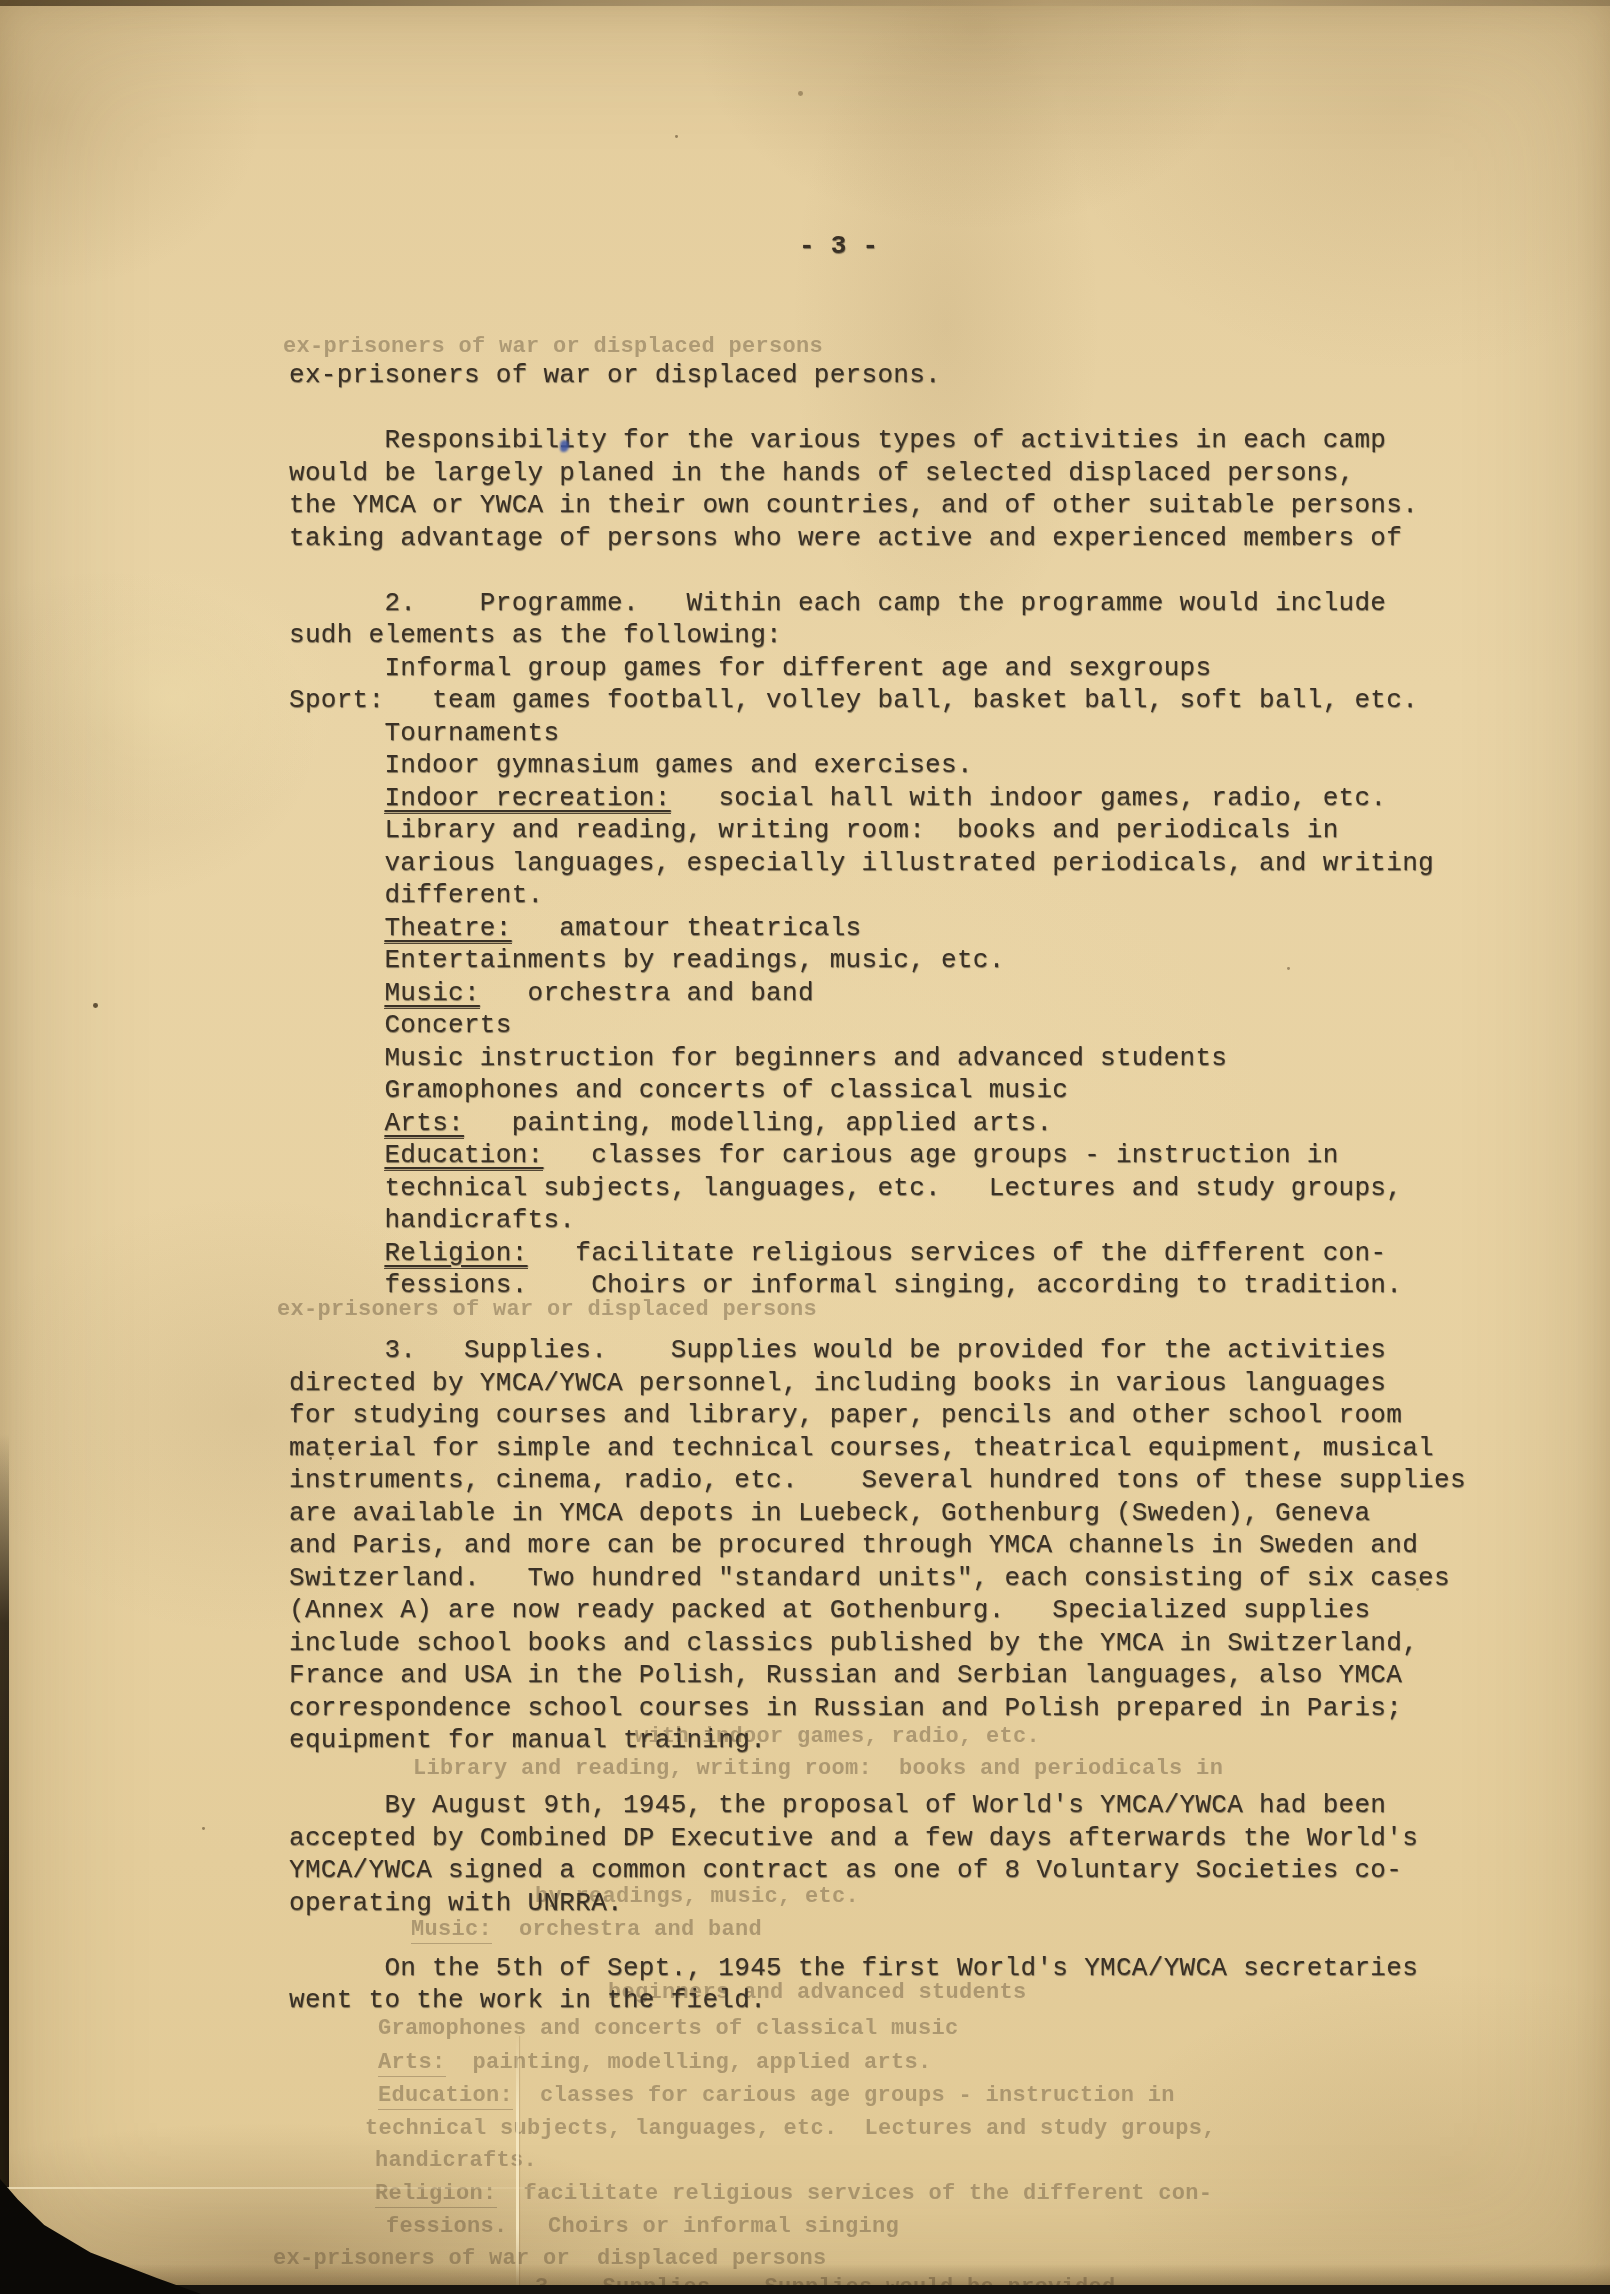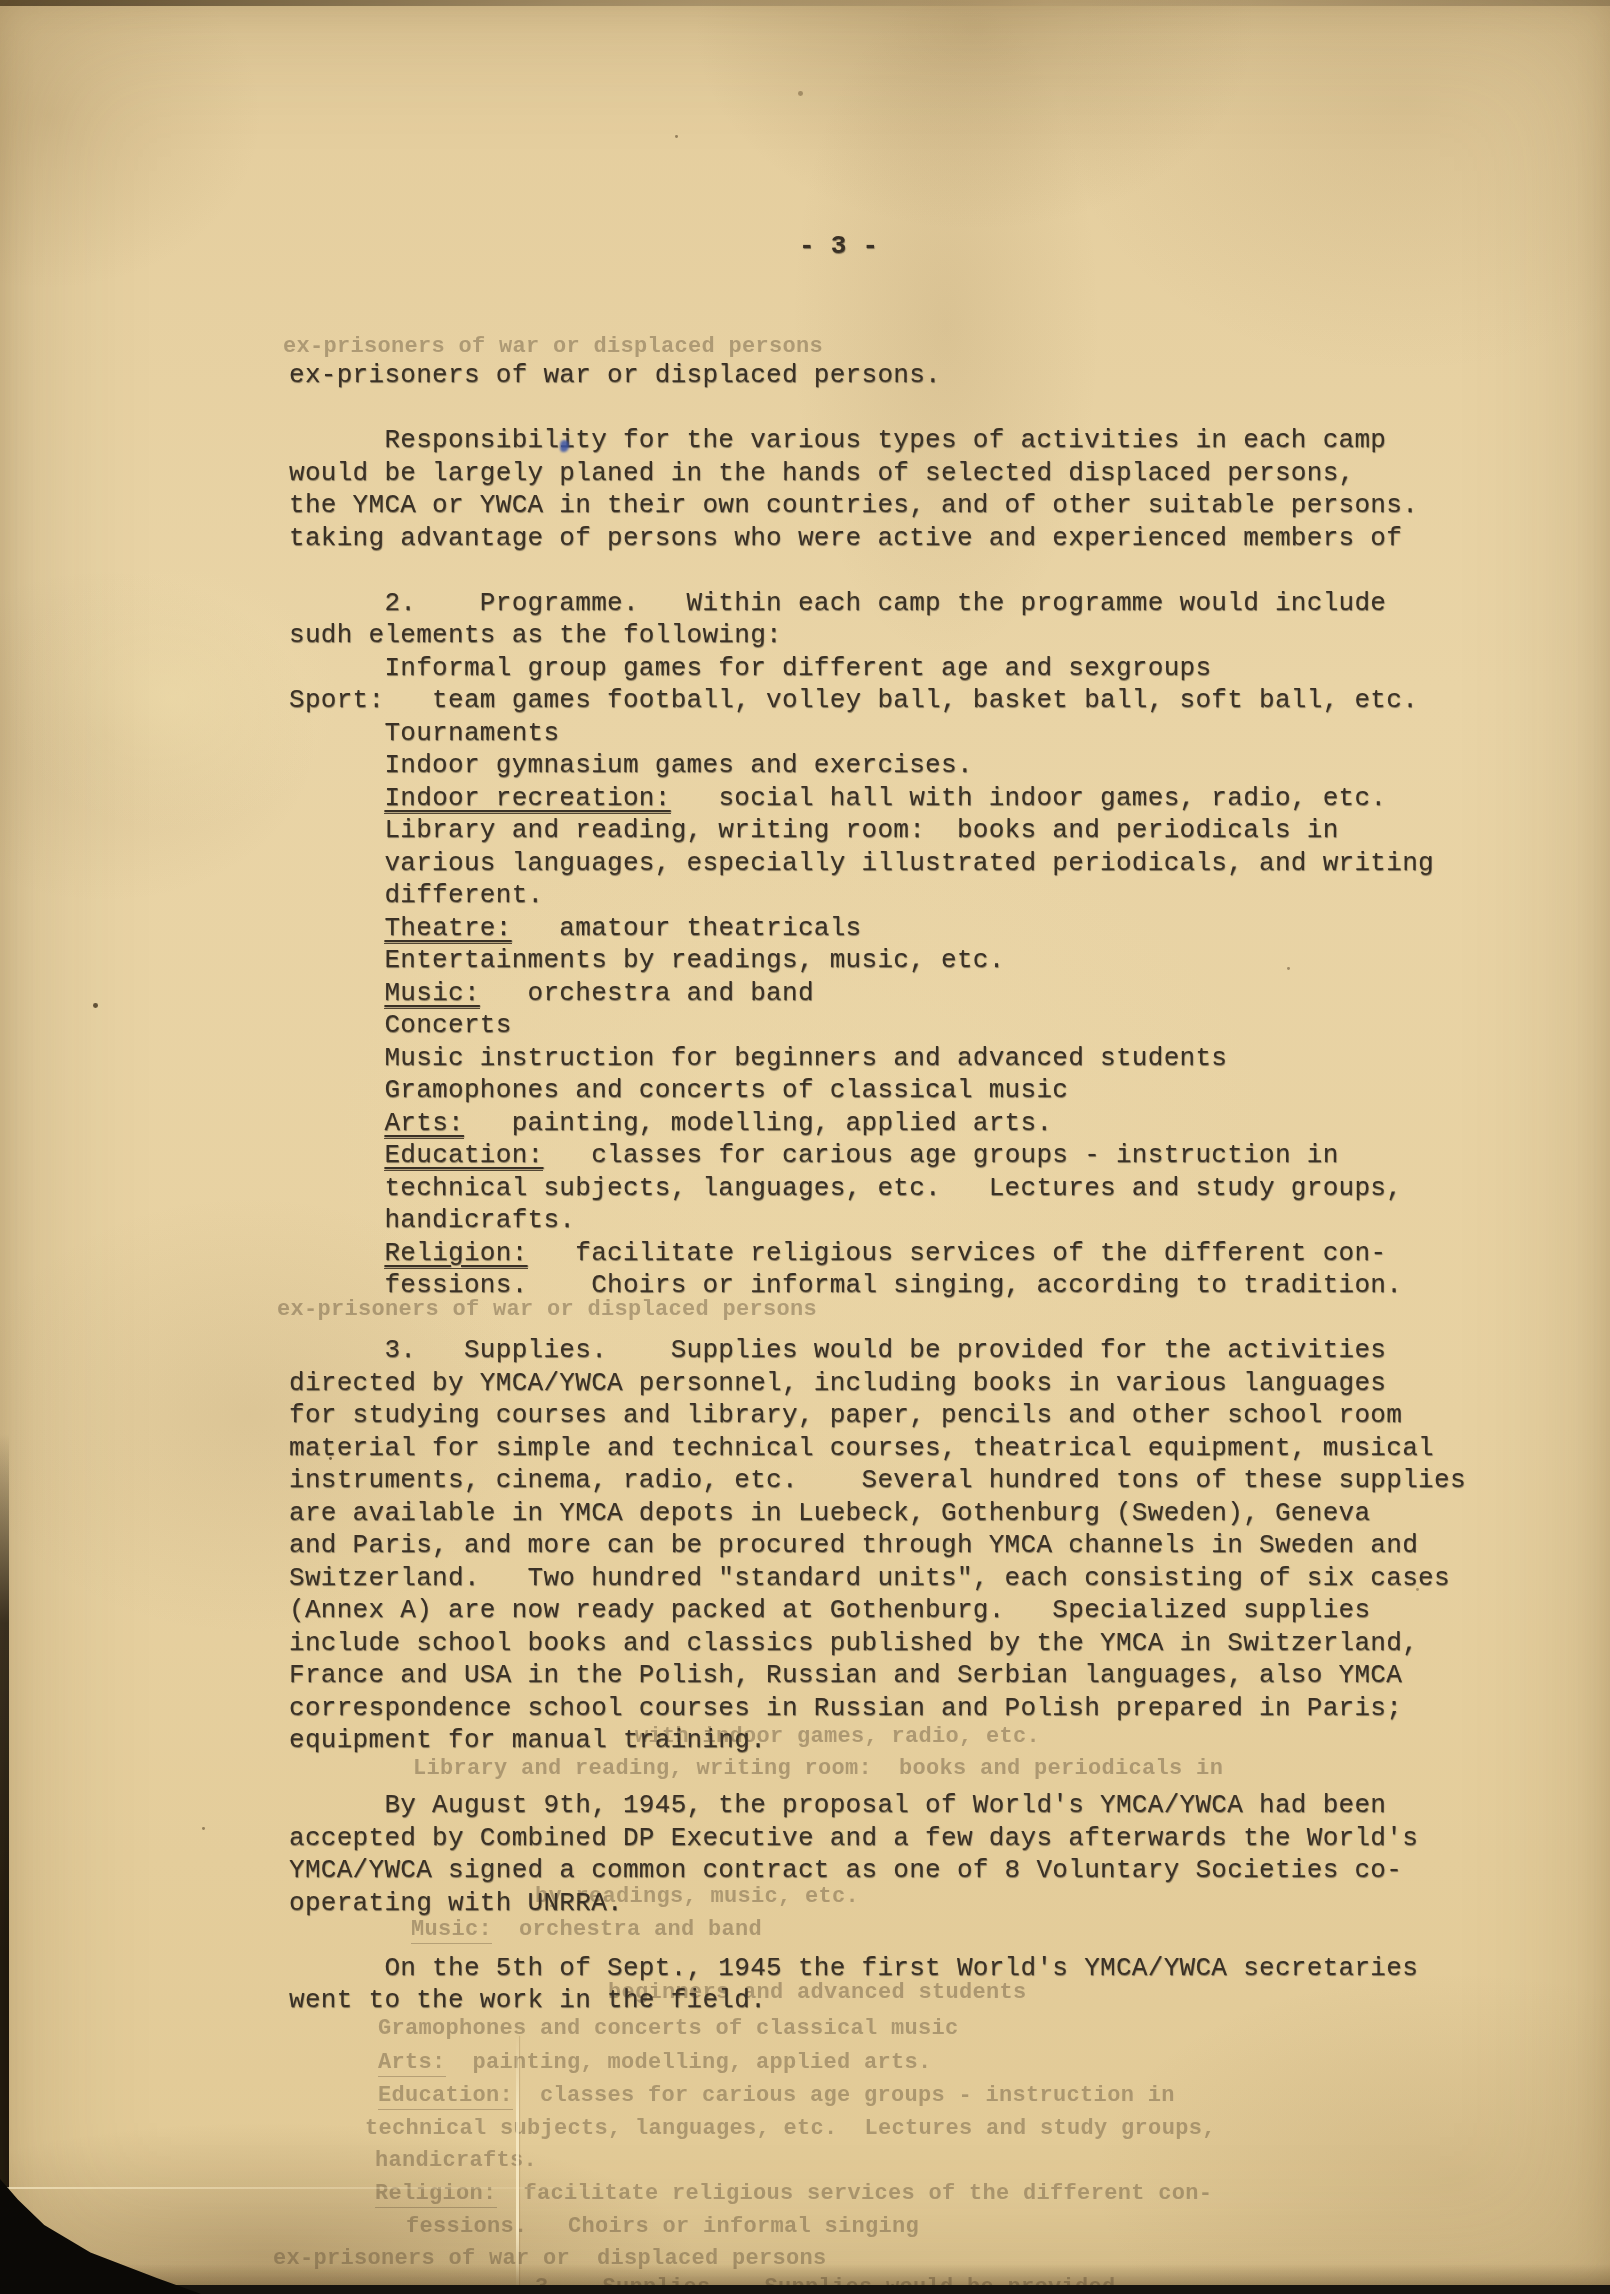--- a/index.html
+++ b/index.html
@@ -78,21 +78,21 @@
       <div class="ghost-line" style="top: 1753px; left: 413px;"><span>Library and reading, writing room:  books and periodicals in</span></div>
       <div class="ghost-line" style="top: 1881px; left: 535px;"><span>by readings, music, etc.</span></div>
       <div class="ghost-line" style="top: 1914px; left: 411px;"><span class="u1">Music:</span><span>  orchestra and band</span></div>
       <div class="ghost-line" style="top: 1977px; left: 608px; text-align: right;"><span>beginners and advanced students</span></div>
       <div class="ghost-line" style="top: 2013px; left: 378px;"><span>Gramophones and concerts of classical music</span></div>
       <div class="ghost-line" style="top: 2047px; left: 378px;"><span class="u1">Arts:</span><span>  painting, modelling, applied arts.</span></div>
       <div class="ghost-line" style="top: 2080px; left: 378px;"><span class="u1">Education:</span><span>  classes for carious age groups - instruction in</span></div>
       <div class="ghost-line" style="top: 2113px; left: 365px;"><span>technical subjects, languages, etc.  Lectures and study groups,</span></div>
       <div class="ghost-line" style="top: 2145px; left: 375px;"><span>handicrafts.</span></div>
       <div class="ghost-line" style="top: 2178px; left: 375px;"><span class="u1">Religion:</span><span>  facilitate religious services of the different con-</span></div>
-      <div class="ghost-line" style="top: 2211px; left: 406px; font-family: Liberation Mono, monospace;"><span>fessions.   Choirs or informal singing</span></div>
+      <div class="ghost-line" style="top: 2211px; left: 386px; font-family: Liberation Mono, monospace;"><span>fessions.   Choirs or informal singing</span></div>
       <div class="ghost-line" style="top: 2243px; left: 273px;"><span>ex-prisoners of war or  displaced persons</span></div>
       <div class="ghost-line" style="top: 2272px; left: 535px;"><span>3.   Supplies.   Supplies would be provided</span></div>
     </div>
   <div class="page-number ink">- 3 -</div>
   <div class="typed ink" id="typed">
       <div class="line"><span>ex-prisoners of war or displaced persons.</span></div>
       <div class="line"></div>
       <div class="line"><span>      Responsibility for the various types of activities in each camp</span></div>
       <div class="line"><span>would be largely planed in the hands of selected displaced persons,</span></div>
       <div class="line"><span>the YMCA or YWCA in their own countries, and of other suitable persons.</span></div>

